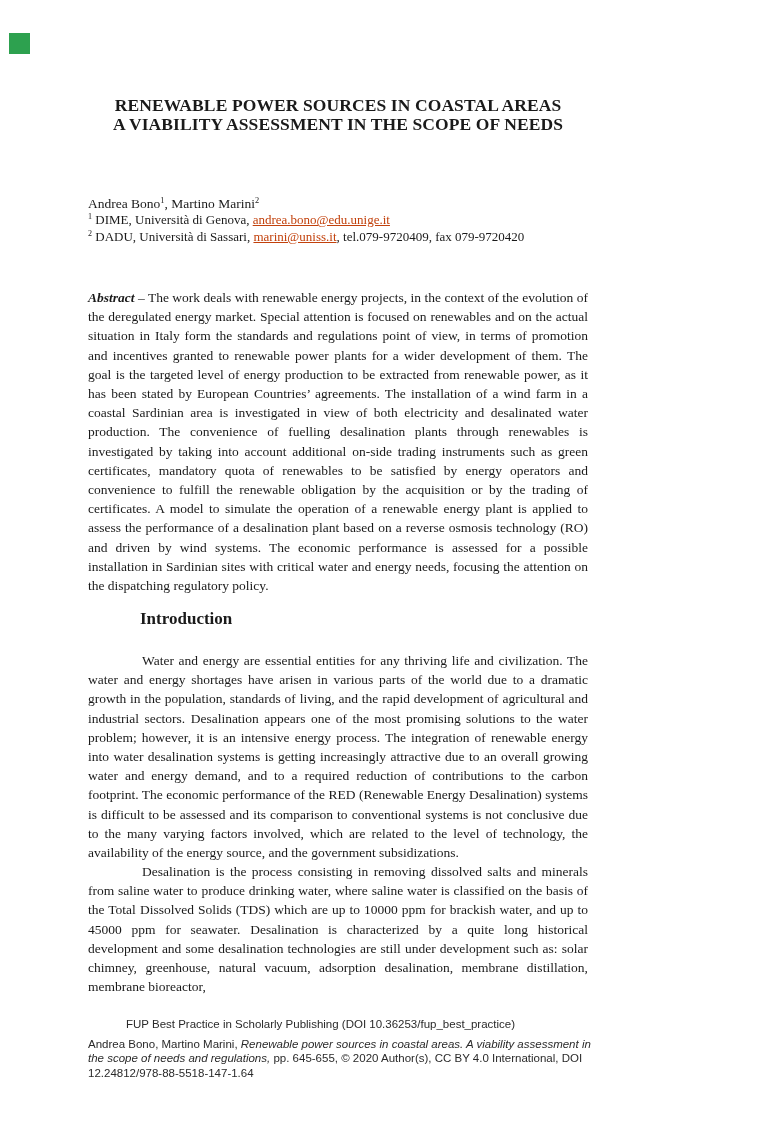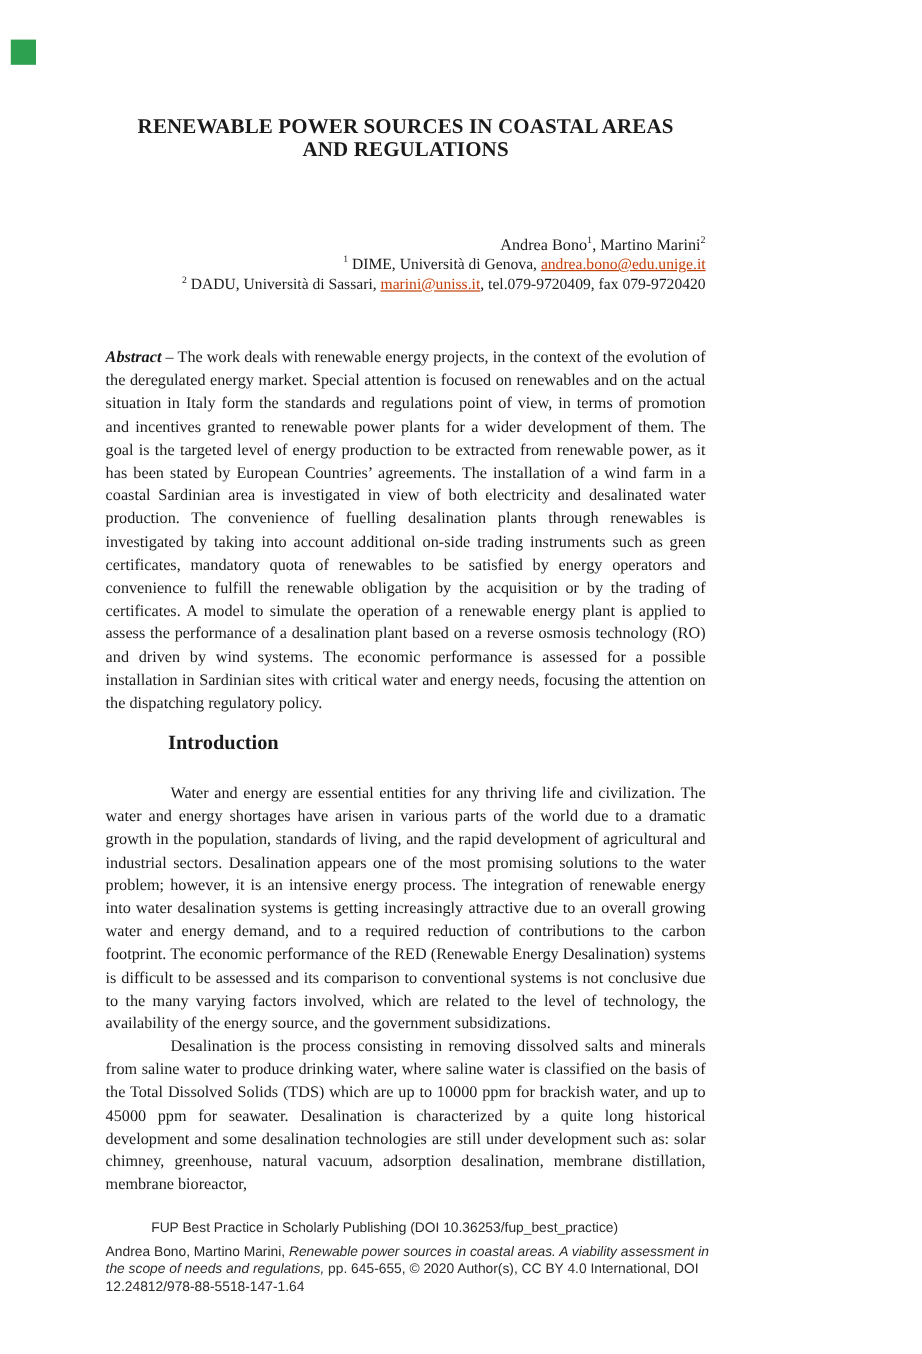--- a/index.html
+++ b/index.html
@@ -33,21 +33,21 @@
     font-weight: bold;
     font-size: 17.5px;
     line-height: 19px;
     letter-spacing: 0.1px;
   }
   .author-block {
     position: absolute;
     left: 88px;
     right: 88px;
     top: 195px;
-    text-align: right;
+    text-align: left;
     font-size: 13.5px;
     line-height: 17px;
   }
   .affil-line {
     font-size: 13px;
     line-height: 16.5px;
   }
   sup {
     font-size: 0.62em;
     line-height: 0;
@@ -111,21 +111,21 @@
 </style>
 </head>
 <body>
 
 <div class="page">
 
   <div class="corner-mark"></div>
 
   <div class="title-block">
     <div>RENEWABLE POWER SOURCES IN COASTAL AREAS</div>
-    <div>AND REGULATIONS</div>
+    <div>A VIABILITY ASSESSMENT IN THE SCOPE OF NEEDS</div>
   </div>
 
   <div class="author-block">
     <div><span>Andrea Bono</span><sup>1</sup><span>, </span><span>Martino Marini</span><sup>2</sup></div>
     <div class="affil-line"><sup>1</sup><span> DIME, Università di Genova, </span><a class="link">andrea.bono@edu.unige.it</a><span></span></div>
     <div class="affil-line"><sup>2</sup><span> DADU, Università di Sassari, </span><a class="link">marini@uniss.it</a><span>, tel.079-9720409, fax 079-9720420</span></div>
   </div>
 
   <div class="abstract"><span class="abstract-label">Abstract</span><span> – </span><span>The work deals with renewable energy projects, in the context of the evolution of the deregulated energy market. Special attention is focused on renewables and on the actual situation in Italy form the standards and regulations point of view, in terms of promotion and incentives granted to renewable power plants for a wider development of them. The goal is the targeted level of energy production to be extracted from renewable power, as it has been stated by European Countries’ agreements. The installation of a wind farm in a coastal Sardinian area is investigated in view of both electricity and desalinated water production. The convenience of fuelling desalination plants through renewables is investigated by taking into account additional on-side trading instruments such as green certificates, mandatory quota of renewables to be satisfied by energy operators and convenience to fulfill the renewable obligation by the acquisition or by the trading of certificates. A model to simulate the operation of a renewable energy plant is applied to assess the performance of a desalination plant based on a reverse osmosis technology (RO) and driven by wind systems. The economic performance is assessed for a possible installation in Sardinian sites with critical water and energy needs, focusing the attention on the dispatching regulatory policy.</span></div>
 

